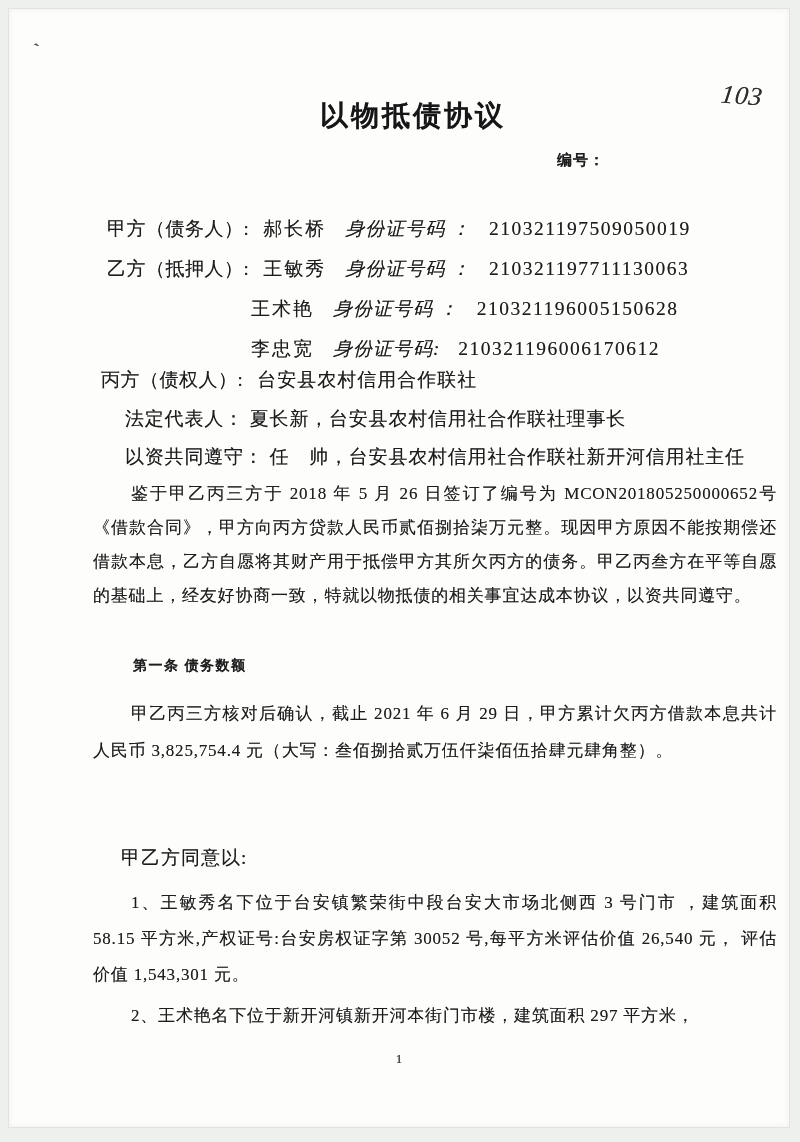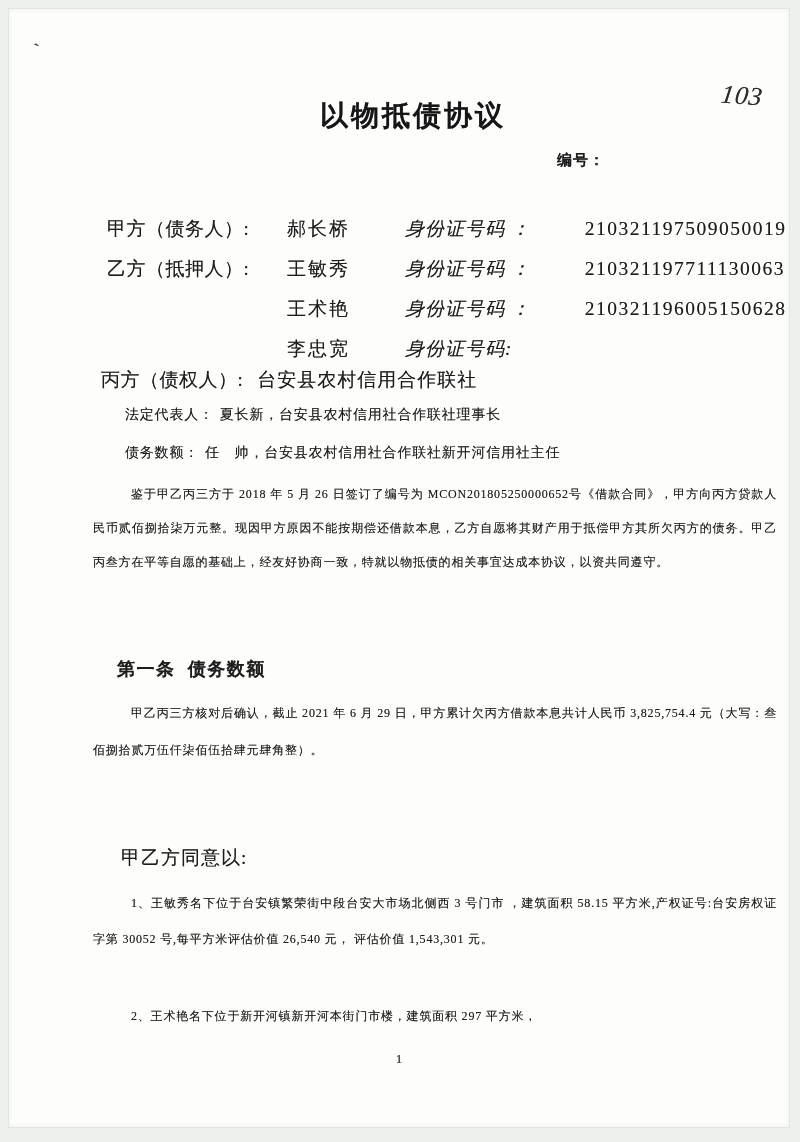--- a/index.html
+++ b/index.html
@@ -43,54 +43,54 @@
   }
   .ref-no {
     position:absolute; left:548px; top:142px;
     font-size:15px; font-weight:bold; letter-spacing:1px;
   }
 
   .parties { position:absolute; left:98px; top:200px; right:20px; }
   .party-row {
     display:flex; align-items:baseline;
     height:40px; line-height:40px;
-    font-size:19px; white-space:nowrap;gap:36px;
+    font-size:19px; white-space:nowrap;
   }
   .party-role { min-width:130px; letter-spacing:0.5px; }
   .party-name { min-width:66px; margin-left:14px; letter-spacing:2px; }
   .party-idlabel { margin-left:16px; letter-spacing:1px;font-style:italic; }
   .party-idnum { margin-left:18px; letter-spacing:1.5px; font-size:19.5px; }
 
   .creditor-row {
     position:absolute; left:92px; top:358px;
     font-size:19px; white-space:nowrap; letter-spacing:0.5px;
   }
   .creditor-name { margin-left:14px; letter-spacing:1px; }
 
   .rep-row {
-    position:absolute; left:116px; font-size:14px; white-space:nowrap; letter-spacing:0.8px;text-align:center;
+    position:absolute; left:116px; font-size:19px; white-space:nowrap; letter-spacing:0.8px;text-align:center;
   }
   .rep-row.legal { top:397px; }
   .rep-row.agent { top:435px; }
   .rep-value { margin-left:6px; }
 
   .para {
     position:absolute; left:84px; width:684px;
-    font-size:12px; letter-spacing:0.8px;
+    font-size:17px; letter-spacing:0.8px;
     text-align:justify; text-indent:38px;
     color:#1d1d1d;
   }
   .preamble { top:468px; line-height:34px; }
   .art1-body { top:686px; line-height:37px; }
   .item1 { top:876px; line-height:36px; }
   .item2 { top:989px; line-height:36px; }
 
   .article-heading {
-    position:absolute; left:108px;
-    font-size:18px; font-weight:bold; letter-spacing:1.5px;font-family:Liberation Mono, monospace;
+    position:absolute; left:124px;
+    font-size:14px; font-weight:bold; letter-spacing:1.5px;
   }
   .h-art1 { top:648px; }
   .h-art2 { top:797px; }
   .intro-line {
     position:absolute; left:112px; top:836px;
     font-size:19px; letter-spacing:1px;
   }
 
   .footer-pagenum {
     position:absolute; left:0; top:1042px; width:100%;
@@ -127,33 +127,34 @@
       <div class="party-row">
         <span class="party-role"></span>
         <span class="party-name">王术艳</span>
         <span class="party-idlabel">身份证号码 ：</span>
         <span class="party-idnum">210321196005150628</span>
       </div>
       <div class="party-row">
         <span class="party-role"></span>
         <span class="party-name">李忠宽</span>
         <span class="party-idlabel">身份证号码:</span>
+        <span class="party-idnum">210321196006170612</span>
       </div>
     </div>
 
     <div class="creditor-row">
       <span>丙方（债权人）:</span><span class="creditor-name">台安县农村信用合作联社</span>
     </div>
 
     <div class="rep-row legal">
       <span>法定代表人：</span><span class="rep-value">夏长新，台安县农村信用社合作联社理事长</span>
     </div>
 
     <div class="rep-row agent">
-      <span>债务数额：</span><span class="rep-value">任　帅，台安县农村信用社合作联社新开河信用社主任</span>
+      <span>以资共同遵守：</span><span class="rep-value">任　帅，台安县农村信用社合作联社新开河信用社主任</span>
     </div>
 
     <p class="para preamble">鉴于甲乙丙三方于 2018 年 5 月 26 日签订了编号为 MCON201805250000652号《借款合同》，甲方向丙方贷款人民币贰佰捌拾柒万元整。现因甲方原因不能按期偿还借款本息，乙方自愿将其财产用于抵偿甲方其所欠丙方的债务。甲乙丙叁方在平等自愿的基础上，经友好协商一致，特就以物抵债的相关事宜达成本协议，以资共同遵守。</p>
 
     <div class="article-heading h-art1">第一条 债务数额</div>
 
     <p class="para art1-body">甲乙丙三方核对后确认，截止 2021 年 6 月 29 日，甲方累计欠丙方借款本息共计人民币 3,825,754.4 元（大写：叁佰捌拾贰万伍仟柒佰伍拾肆元肆角整）。</p>
 
 
     <div class="intro-line">甲乙方同意以:</div>

